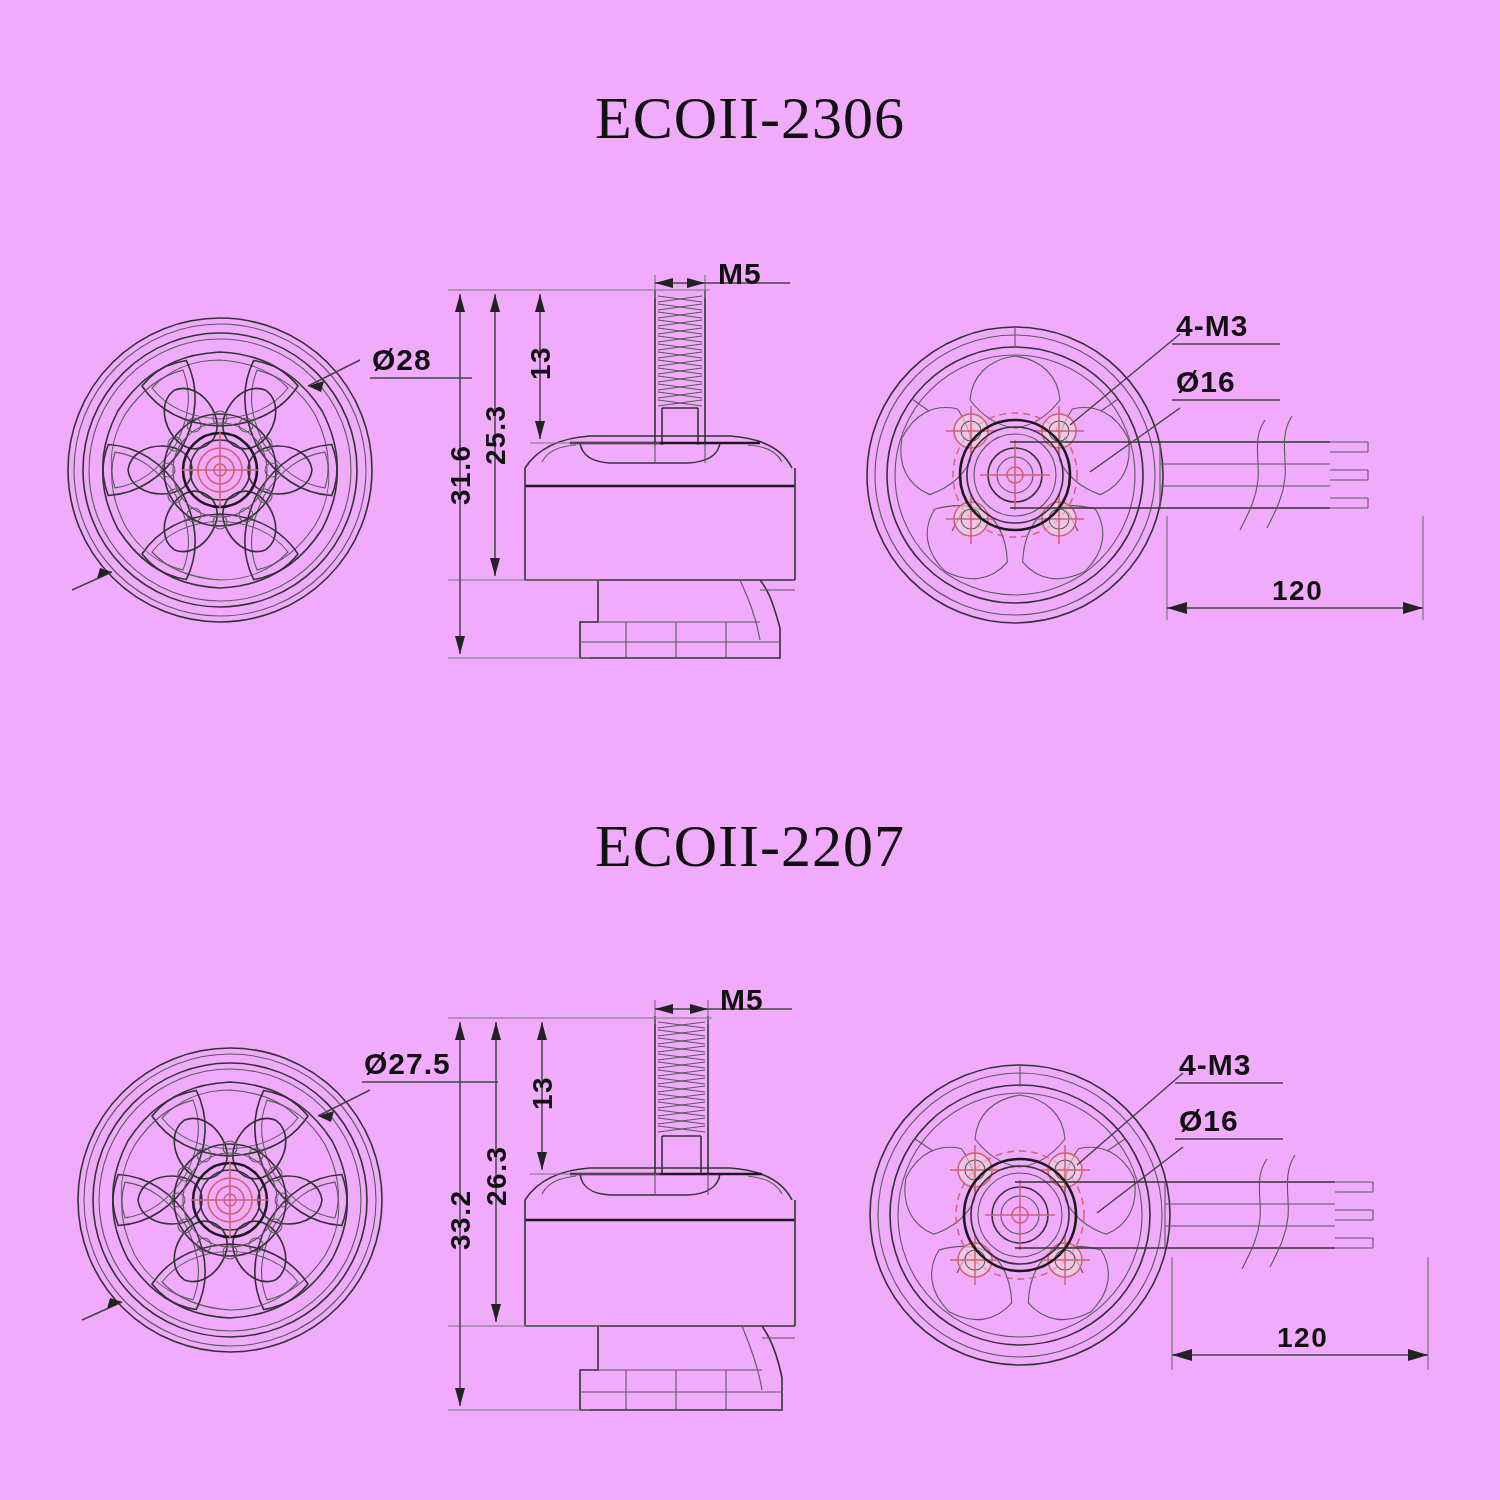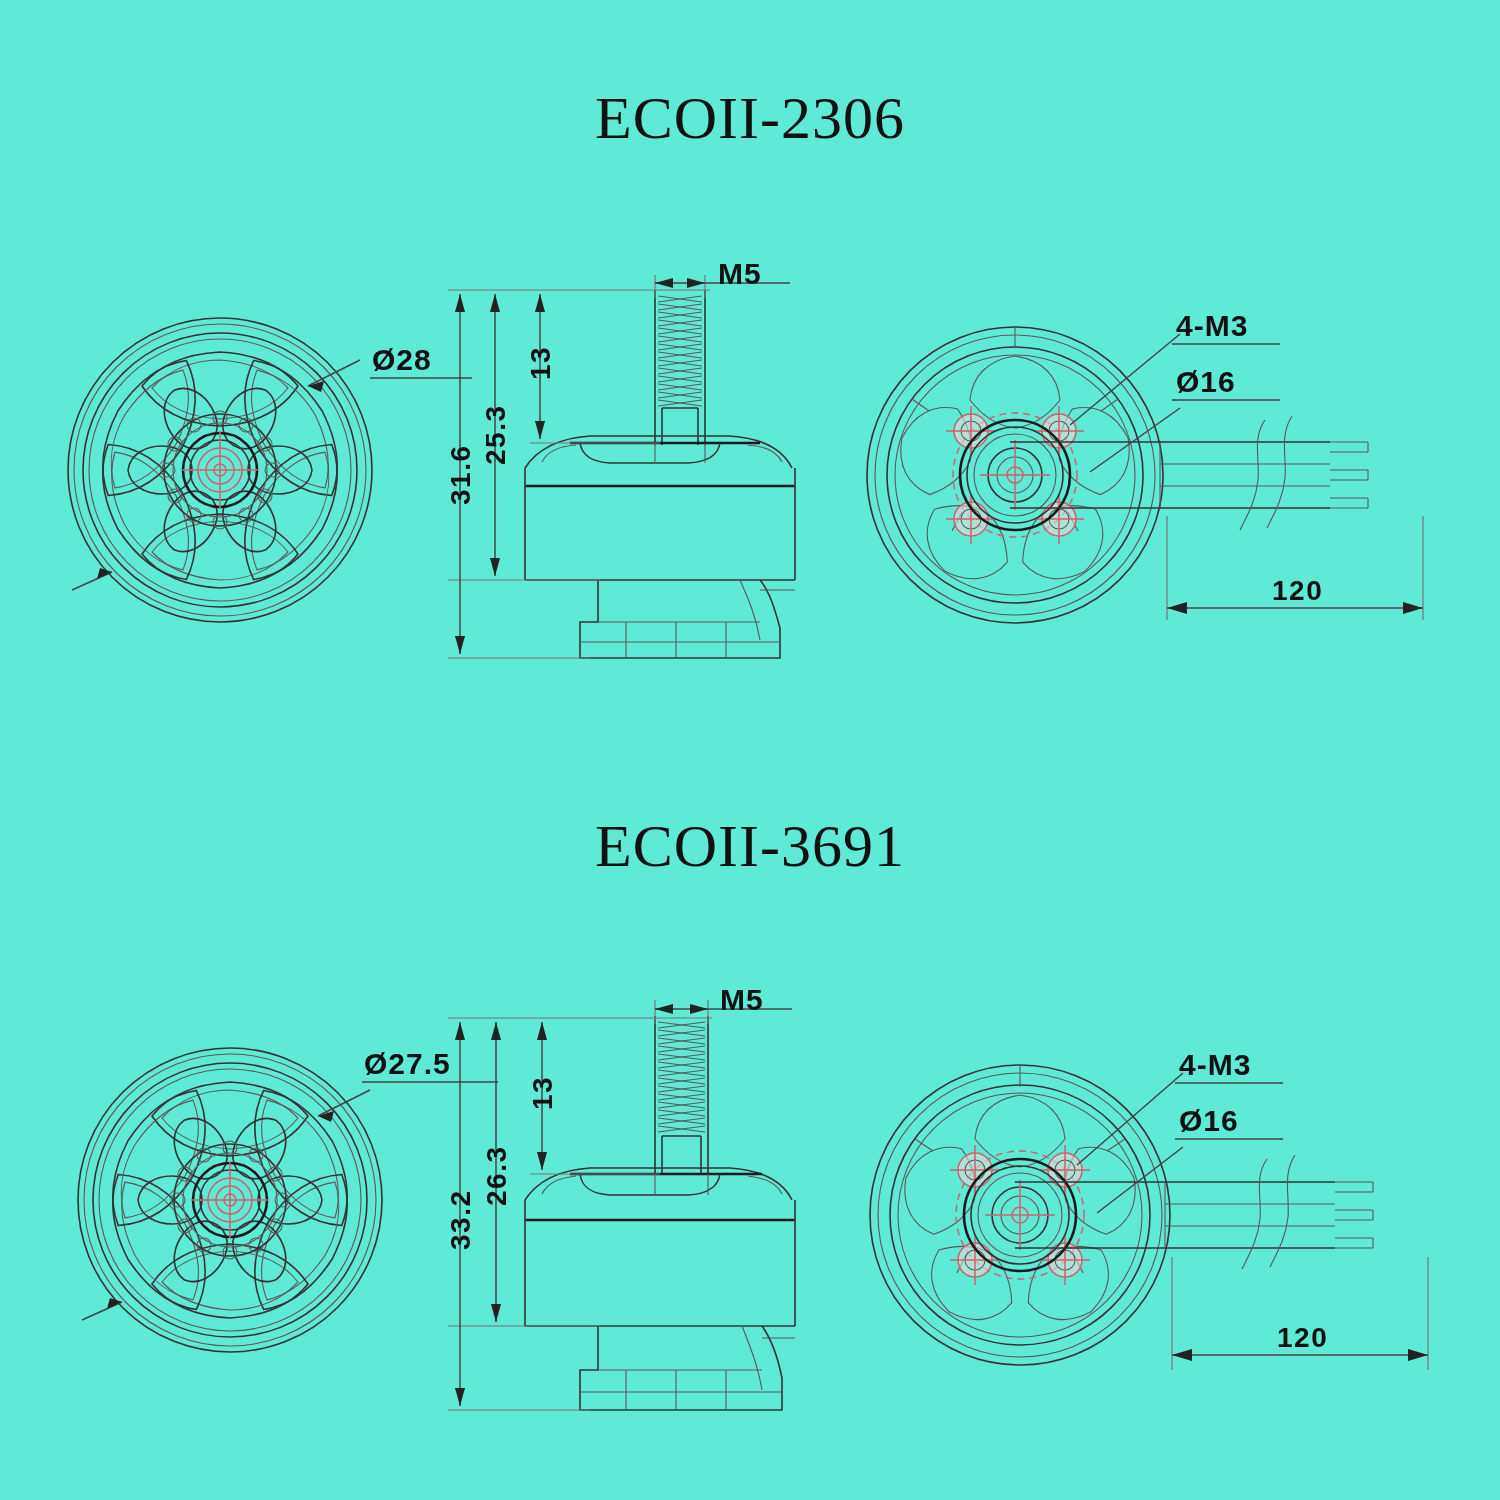--- a/index.html
+++ b/index.html
@@ -4,21 +4,21 @@
 <style>
   html, body {
     margin: 0;
     padding: 0;
     background: #ffffff;
   }
   #sheet {
     position: relative;
     width: 1500px;
     height: 1500px;
-    background: #5eead4;
+    background: #f0abfc;
     overflow: hidden;
     font-family: "Liberation Serif", "DejaVu Serif", serif;
   }
   .dwg-title {
     position: absolute;
     width: 100%;
     text-align: center;
     font-family: "Liberation Serif", "DejaVu Serif", serif;
     font-size: 60px;
     letter-spacing: 1px;
@@ -360,21 +360,21 @@
   </svg>
 
   <svg class="view-svg" style="left:860px; top:300px;" width="620" height="350" viewBox="0 0 620 350">
     <text class="lbltxt" x="316" y="36">4-M3</text>
     <text class="lbltxt" x="316" y="92">Ø16</text>
     <line x1="312" y1="44" x2="420" y2="44" class="dim"></line>
     <line x1="312" y1="100" x2="420" y2="100" class="dim"></line>
     <text class="dimtxt" x="412" y="300">120</text>
   </svg>
 
-  <div class="dwg-title" id="title-2207">ECOII-3691</div>
+  <div class="dwg-title" id="title-2207">ECOII-2207</div>
 
   <svg class="view-svg" style="left:70px; top:1030px;" width="380" height="340" viewBox="0 0 380 340">
     <g>
       <circle cx="160" cy="170" r="152" class="ln"></circle>
       <circle cx="160" cy="170" r="146" class="ln-t"></circle>
       <circle cx="160" cy="170" r="137" class="ln"></circle>
       <circle cx="160" cy="170" r="131" class="ln-t"></circle>
     </g>
     <g>
       <g transform="rotate(0 160 170)">

